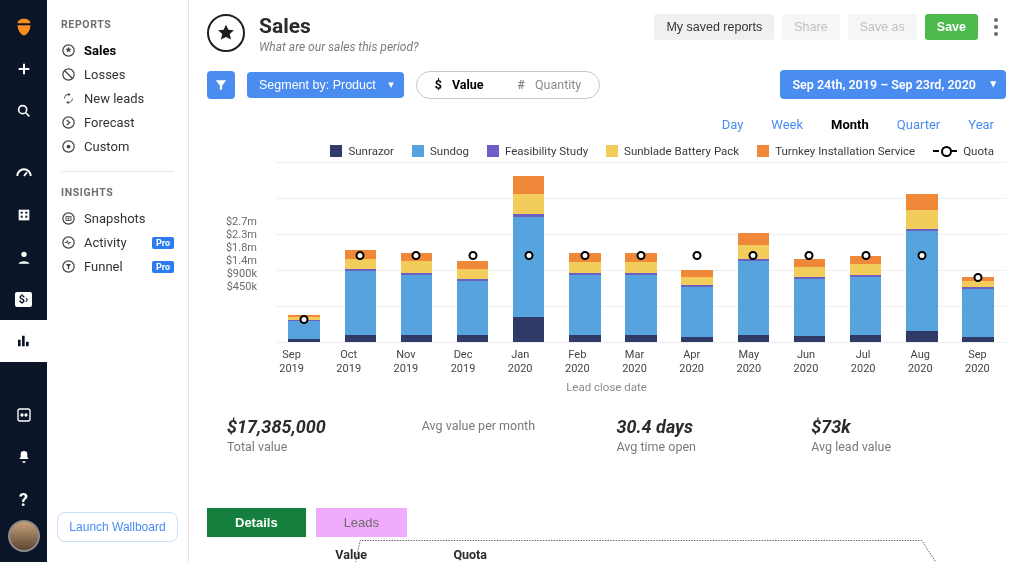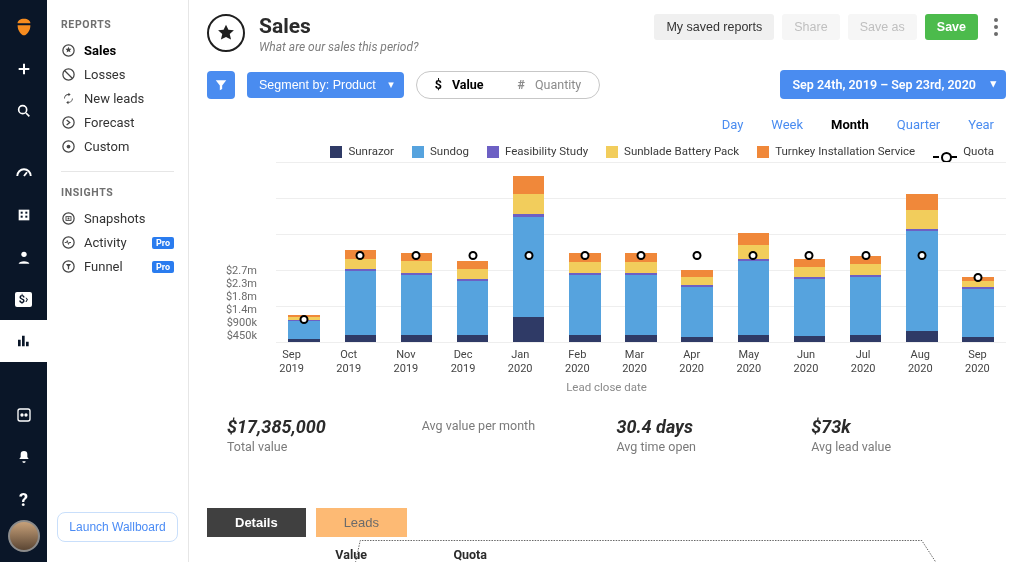--- a/index.html
+++ b/index.html
@@ -62,26 +62,26 @@
   .toggle-pill .sym { font-weight:700; }
   .date-pill { margin-left:auto; background:#4a8cf0; color:#fff; border-radius:4px; padding:7px 30px 7px 12px; font-size:12.5px; position:relative; cursor:pointer; font-weight:600;}
   .date-pill::after { content:"▾"; position:absolute; right:10px; top:7px; font-size:11px; }
 
   
   .card { flex:1; margin:0 18px 0 18px; background:#fff; }
   .range-tabs { display:flex; gap:28px; justify-content:flex-end; font-size:13px; padding:6px 12px 6px 0;}
   .range-tabs .tab { color:#4a8cf0; cursor:pointer; }
   .range-tabs .tab.active { color:#000; font-weight:700; }
   .legend { display:flex; gap:18px; justify-content:flex-end; font-size:11.5px; padding:6px 12px 4px 0; color:#3b3b3b; flex-wrap:wrap;}
-  .legend .key { display:flex; align-items:flex-end; gap:6px; }
+  .legend .key { display:flex; align-items:center; gap:6px; }
   .swatch { width:12px; height:12px; }
   .quota-key .line { display:inline-block; width:24px; border-top:2px dashed #000; position:relative;}
   .quota-key .line::before { content:""; position:absolute; width:7px; height:7px; background:#fff; border:2px solid #000; border-radius:50%; left:8px; top:-6px;}
 
-  .chart-row { display:flex; align-items:flex-end;gap:13px; }
+  .chart-row { display:flex; align-items:center;gap:13px; }
   .y-axis { width:56px; display:flex; flex-direction:column; justify-content:space-between; align-items:flex-end; font-size:11px; color:#6b6b6b; padding:4px 6px 0 0;}
   .plot { flex:1; position:relative; height:180px; display:flex; align-items:flex-end; }
   .plot .grid { position:absolute; inset:0; pointer-events:none; }
   .gridline { position:absolute; left:0; right:0; border-top:1px solid #eee; }
   .bars { flex:1; display:flex; align-items:flex-end; gap:0; height:100%; }
   .month-col { flex:1; display:flex; flex-direction:column; align-items:center; justify-content:flex-end; height:100%; position:relative; }
   .stack { width:56%; display:flex; flex-direction:column-reverse; }
   .seg { width:100%; }
   .quota-marker { position:absolute; width:9px; height:9px; background:#fff; border:2px solid #000; border-radius:50%; left:50%; transform:translateX(-50%); z-index:3;}
   .quota-path { position:absolute; inset:0; z-index:2; pointer-events:none; }
@@ -91,22 +91,22 @@
   .axis-title { text-align:center; font-size:11.5px; color:#8a8a8a; padding:4px 0 10px 0;}
 
   
   .stats { display:flex; padding:12px 0 12px 20px; }
   .stat { flex:1; }
   .stat .big { font-size:18px; font-weight:700;font-style:italic; }
   .stat .small { font-size:12.5px; color:#7a7a7a; margin-top:2px; }
 
   
   .detail-tabs { display:flex; gap:10px; padding:0 18px;}
-  .dtab { font-size:13px; background:#fdba74; color:#6b6b6b; padding:7px 28px; cursor:pointer; border:0;}
-  .dtab.active { background:#404040; color:#fff; font-weight:700; }
+  .dtab { font-size:13px; background:#f0abfc; color:#6b6b6b; padding:7px 28px; cursor:pointer; border:0;}
+  .dtab.active { background:#15803d; color:#fff; font-weight:700; }
   .table-head { display:flex; padding:10px 18px 0 18px; font-size:12.5px; font-weight:700; }
   .table-head .th1 { width:220px; }
   .table-head .th2 { width:160px; text-align:right; }
   .table-head .th3 { width:120px; text-align:right; }
 
   
   .c-sunrazor { background:#2f3a66; }
   .c-sundog { background:#56a3de; }
   .c-feas { background:#6d60c4; }
   .c-batt { background:#f2cd5c; }

